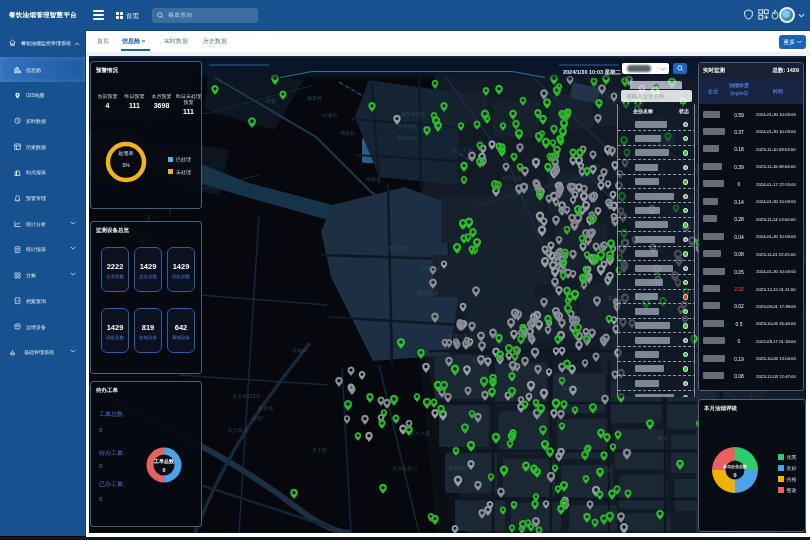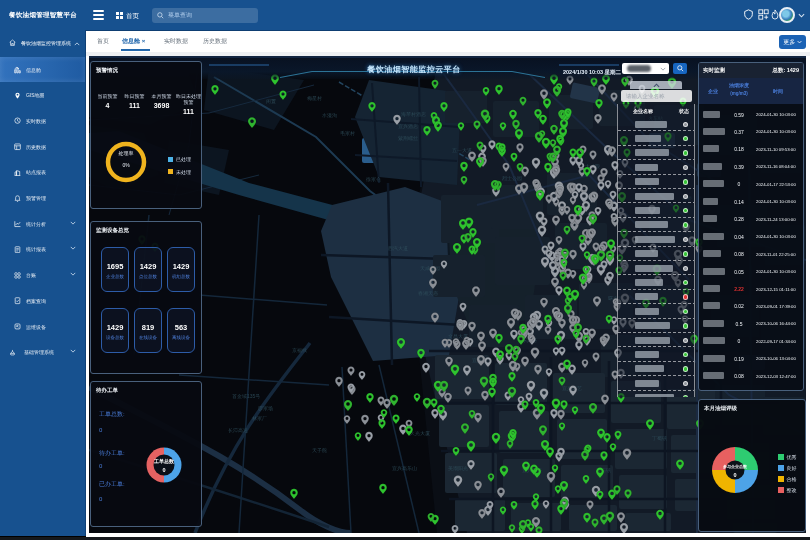--- a/index.html
+++ b/index.html
@@ -802,21 +802,20 @@
 </g>
 </svg>
 </div>
 
 <div id="banner">
   <svg style="position:absolute;left:0;top:0" width="717" height="24" viewBox="0 0 717 24">
     <path d="M191 22.5 L223 16.5 H423 L456 22.5" stroke="#2c7396" stroke-width="1.2" fill="none"></path>
     <path d="M0 2 H717" stroke="#1c3b63" stroke-width="1" fill="none"></path>
     <path d="M120 10 H180 M470 10 H530" stroke="#1f4a78" stroke-width="1.5"></path>
   </svg>
-  <div id="btitle">餐饮油烟智能监控云平台</div>
   <div id="bdate">2024/1/30 10:03 星期二</div>
 </div>
 <div id="botwhite"></div>
 <div id="botblack"></div>
 
 <div class="panel" id="p1">
   <div class="ptitle">预警情况</div>
   <div class="wcol" style="left:3px">当前预警<div class="wnum">4</div></div>
   <div class="wcol" style="left:30px">昨日预警<div class="wnum">111</div></div>
   <div class="wcol" style="left:57px">本月预警<div class="wnum">3698</div></div>
@@ -826,41 +825,41 @@
   </svg>
   <div class="rtext" style="top:88px">处理率</div>
   <div class="rtext" style="top:100px">0%</div>
   <div class="leg" style="top:94px"><i style="background:#4db3e8"></i>已处理</div>
   <div class="leg" style="top:106.5px"><i style="background:#f0b41e"></i>未处理</div>
 </div>
 
 <div class="panel" id="p2">
   <div class="ptitle">监测设备总览</div>
   <div class="box" style="left:10px;top:25px">
-      <div class="bnum">1695</div>
+      <div class="bnum">2222</div>
       <div class="blbl">企业总数</div>
     </div>
   <div class="box" style="left:43px;top:25px">
       <div class="bnum">1429</div>
       <div class="blbl">点位总数</div>
     </div>
   <div class="box" style="left:76px;top:25px">
       <div class="bnum">1429</div>
       <div class="blbl">机组总数</div>
     </div>
   <div class="box" style="left:10px;top:86px">
       <div class="bnum">1429</div>
       <div class="blbl">设备总数</div>
     </div>
   <div class="box" style="left:43px;top:86px">
       <div class="bnum">819</div>
       <div class="blbl">在线设备</div>
     </div>
   <div class="box" style="left:76px;top:86px">
-      <div class="bnum">563</div>
+      <div class="bnum">642</div>
       <div class="blbl">离线设备</div>
     </div>
 </div>
 
 <div class="panel" id="p3">
   <div class="ptitle">待办工单</div>
   <div class="wlab" style="top:28px">工单总数:</div>
   <div class="wlab" style="top:45px">0</div>
   <div class="wlab" style="top:67px">待办工单:</div>
   <div class="wlab" style="top:81px">0</div>

